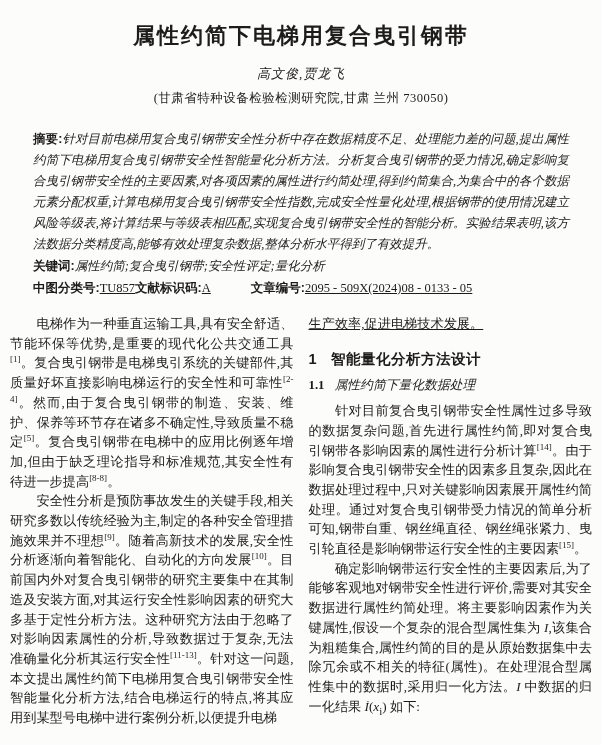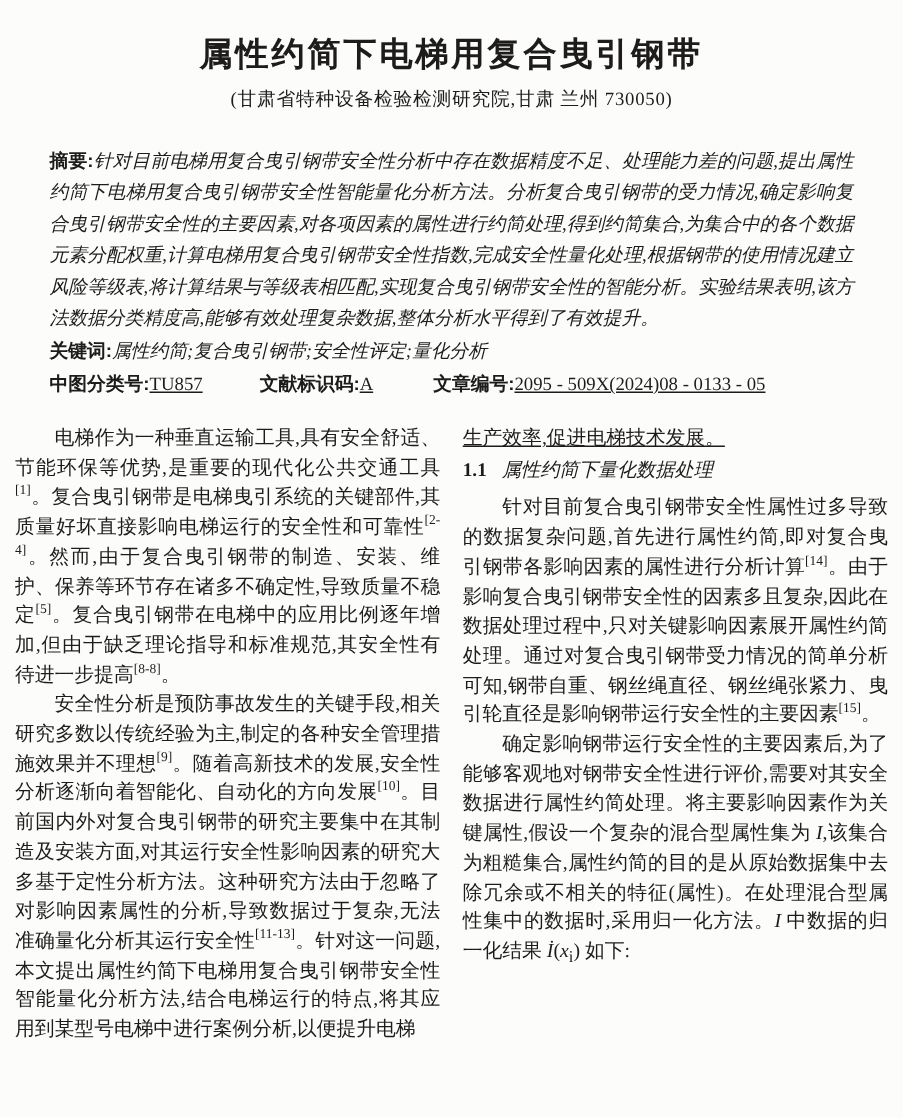--- a/index.html
+++ b/index.html
@@ -58,21 +58,21 @@
   .kai{font-style:italic;}
   .kw-line{margin:0 25px;font-size:12.5px;line-height:22px;}
   .meta-line{
     margin:0 25px;
     font-size:12.5px;
     line-height:22px;
     display:flex;
     align-items:center;
   }
   .meta-line .lbl{font-family:var(--sans);font-weight:700;}
-  .meta-line .gap1{margin-left:38px;}
+  .meta-line .gap1{}
   .meta-line .gap2{margin-left:40px;}
   .meta-line .val{font-family:var(--serif);text-decoration:underline;}
   
   .columns{
     display:flex;
     gap:15px;
     margin-top:15px;
     padding:0 2px;
   }
   .col{
@@ -107,20 +107,21 @@
   .sub-head .num{font-family:var(--serif);font-weight:700;margin-right:10px;}
   .sub-head .t{font-style:italic;}
 </style>
 </head>
 <body>
 
 <div class="page">
 
   <div class="title">属性约简下电梯用复合曳引钢带</div>
 
+  <div class="authors">高文俊,贾龙飞</div>
   <div class="affiliation">(甘肃省特种设备检验检测研究院,甘肃 兰州  730050)</div>
 
   <div class="abstract-block">
     <span class="lbl">摘要:</span><span class="kai">针对目前电梯用复合曳引钢带安全性分析中存在数据精度不足、处理能力差的问题,提出属性约简下电梯用复合曳引钢带安全性智能量化分析方法。分析复合曳引钢带的受力情况,确定影响复合曳引钢带安全性的主要因素,对各项因素的属性进行约简处理,得到约简集合,为集合中的各个数据元素分配权重,计算电梯用复合曳引钢带安全性指数,完成安全性量化处理,根据钢带的使用情况建立风险等级表,将计算结果与等级表相匹配,实现复合曳引钢带安全性的智能分析。实验结果表明,该方法数据分类精度高,能够有效处理复杂数据,整体分析水平得到了有效提升。</span>
   </div>
 
   <div class="kw-line">
     <span class="lbl" style="font-family:var(--sans);font-weight:700;">关键词:</span><span class="kai">属性约简;复合曳引钢带;安全性评定;量化分析</span>
   </div>
 
@@ -135,20 +136,23 @@
 
   <div class="columns">
 
     <div class="col">
       <p>电梯作为一种垂直运输工具,具有安全舒适、节能环保等优势,是重要的现代化公共交通工具<sup>[1]</sup>。复合曳引钢带是电梯曳引系统的关键部件,其质量好坏直接影响电梯运行的安全性和可靠性<sup>[2-4]</sup>。然而,由于复合曳引钢带的制造、安装、维护、保养等环节存在诸多不确定性,导致质量不稳定<sup>[5]</sup>。复合曳引钢带在电梯中的应用比例逐年增加,但由于缺乏理论指导和标准规范,其安全性有待进一步提高<sup>[8-8]</sup>。</p>
       <p>安全性分析是预防事故发生的关键手段,相关研究多数以传统经验为主,制定的各种安全管理措施效果并不理想<sup>[9]</sup>。随着高新技术的发展,安全性分析逐渐向着智能化、自动化的方向发展<sup>[10]</sup>。目前国内外对复合曳引钢带的研究主要集中在其制造及安装方面,对其运行安全性影响因素的研究大多基于定性分析方法。这种研究方法由于忽略了对影响因素属性的分析,导致数据过于复杂,无法准确量化分析其运行安全性<sup>[11-13]</sup>。针对这一问题,本文提出属性约简下电梯用复合曳引钢带安全性智能量化分析方法,结合电梯运行的特点,将其应用到某型号电梯中进行案例分析,以便提升电梯</p>
     </div>
 
     <div class="col">
       <p class="noindent">生产效率,促进电梯技术发展。</p>
+      <div class="sec-head">
+        <span class="num">1</span><span>智能量化分析方法设计</span>
+      </div>
       <div class="sub-head">
         <span class="num">1.1</span><span class="t">属性约简下量化数据处理</span>
       </div>
       <p>针对目前复合曳引钢带安全性属性过多导致的数据复杂问题,首先进行属性约简,即对复合曳引钢带各影响因素的属性进行分析计算<sup>[14]</sup>。由于影响复合曳引钢带安全性的因素多且复杂,因此在数据处理过程中,只对关键影响因素展开属性约简处理。通过对复合曳引钢带受力情况的简单分析可知,钢带自重、钢丝绳直径、钢丝绳张紧力、曳引轮直径是影响钢带运行安全性的主要因素<sup>[15]</sup>。</p>
       <p>确定影响钢带运行安全性的主要因素后,为了能够客观地对钢带安全性进行评价,需要对其安全数据进行属性约简处理。将主要影响因素作为关键属性,假设一个复杂的混合型属性集为 <i>I</i>,该集合为粗糙集合,属性约简的目的是从原始数据集中去除冗余或不相关的特征(属性)。在处理混合型属性集中的数据时,采用归一化方法。<i>I</i> 中数据的归一化结果 <i>İ</i>(<i>x</i><sub>i</sub>) 如下:</p>
     </div>
 
   </div>
 
 </div>

